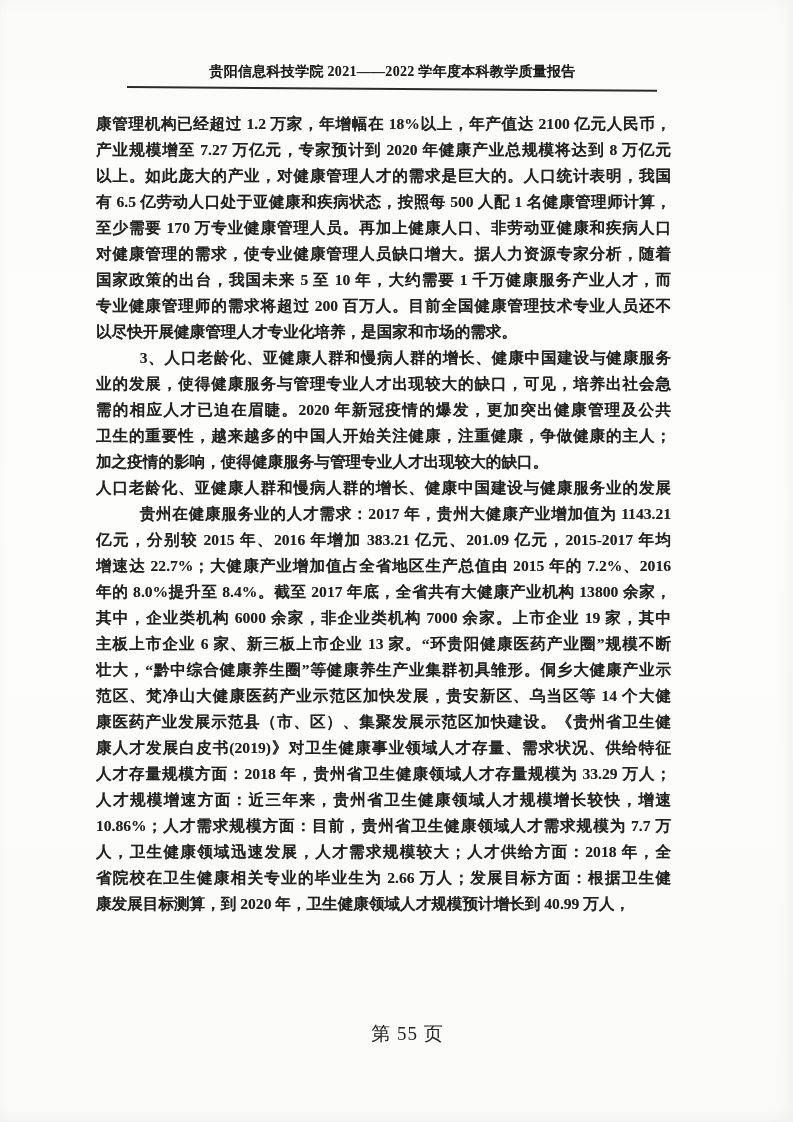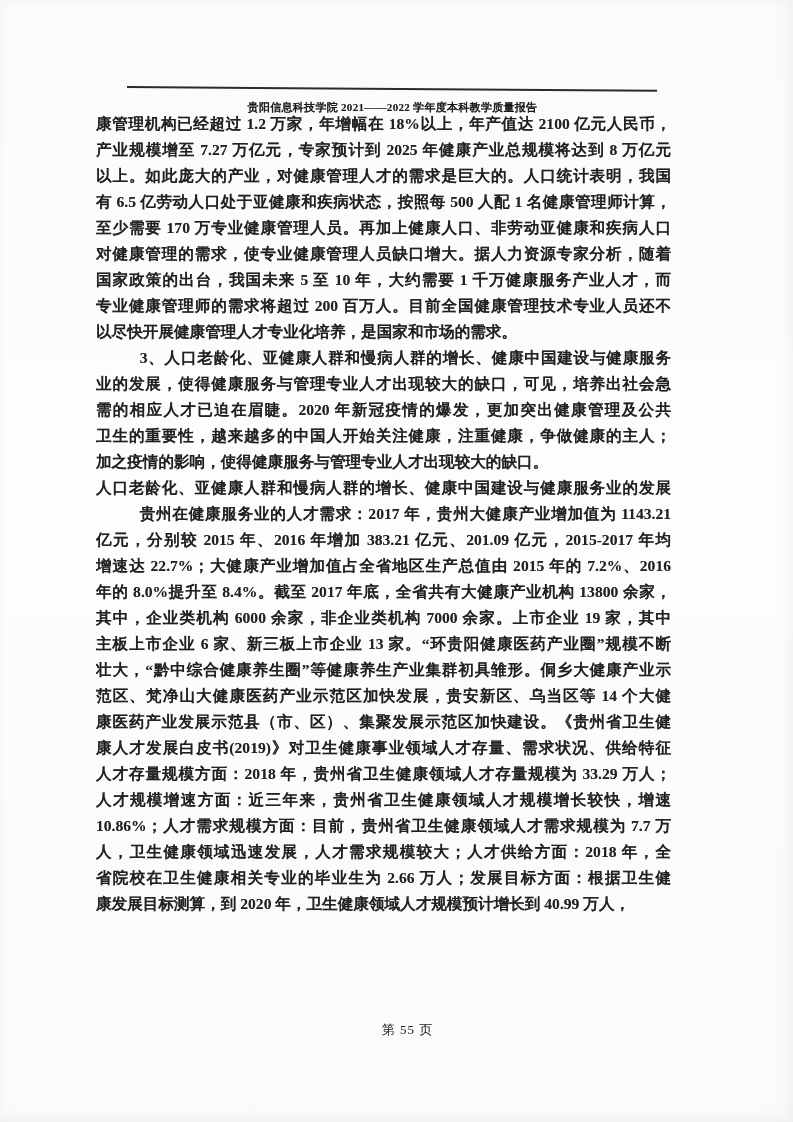--- a/index.html
+++ b/index.html
@@ -13,27 +13,26 @@
     width: 793px; height: 1122px;
     background: linear-gradient(180deg, #fbfbfa 0%, #fdfdfc 45%, #fafaf8 100%);
     overflow: hidden;
     box-shadow: inset -6px 0 18px rgba(0,0,0,0.03), inset 0 -4px 14px rgba(0,0,0,0.02);
     color: #1f1f1f;
   }
   .header-title {
     position: absolute;
     top: 63px; left: 127px; width: 531px;
     text-align: center;
-    font-size: 11px;
+    font-size: 14px;
     font-weight: bold;
     letter-spacing: 0.3px;
     color: #1b1b1b;
     text-shadow: 0 0 0.5px rgba(0,0,0,0.35);
     white-space: nowrap;
-    margin-top: 37px;
   }
   .header-rule {
     position: absolute;
     top: 86px; left: 127px; width: 530px; height: 2px;
     background: #2b2b2b;
     transform: rotate(0.4deg);
     transform-origin: left center;
   }
   .doc-body {
     position: absolute;
@@ -52,38 +51,38 @@
     overflow: hidden;
     font-weight: bold;
   }
   .line.pe { text-align-last: left; }
   .page-footer {
     position: absolute;
     top: 1021px; left: 0; width: 793px;
     padding-left: 22px;
     box-sizing: border-box;
     text-align: center;
-    font-size: 13px;
+    font-size: 19px;
     color: #222;
     letter-spacing: 1px;
   }
 </style>
 </head>
 <body>
 
 <div class="page">
 
   <div class="header-title">贵阳信息科技学院 2021——2022 学年度本科教学质量报告</div>
 
   <div class="header-rule"></div>
 
   <div class="doc-body">
       <div class="para">
         <div class="line">康管理机构已经超过 1.2 万家，年增幅在 18%以上，年产值达 2100 亿元人民币，</div>
-        <div class="line">产业规模增至 7.27 万亿元，专家预计到 2025 年健康产业总规模将达到 8 万亿元</div>
+        <div class="line">产业规模增至 7.27 万亿元，专家预计到 2020 年健康产业总规模将达到 8 万亿元</div>
         <div class="line">以上。如此庞大的产业，对健康管理人才的需求是巨大的。人口统计表明，我国</div>
         <div class="line">有 6.5 亿劳动人口处于亚健康和疾病状态，按照每 500 人配 1 名健康管理师计算，</div>
         <div class="line">至少需要 170 万专业健康管理人员。再加上健康人口、非劳动亚健康和疾病人口</div>
         <div class="line">对健康管理的需求，使专业健康管理人员缺口增大。据人力资源专家分析，随着</div>
         <div class="line">国家政策的出台，我国未来 5 至 10 年，大约需要 1 千万健康服务产业人才，而</div>
         <div class="line">专业健康管理师的需求将超过 200 百万人。目前全国健康管理技术专业人员还不</div>
         <div class="line pe">以尽快开展健康管理人才专业化培养，是国家和市场的需求。</div>
       </div>
       <div class="para ind">
         <div class="line">3、人口老龄化、亚健康人群和慢病人群的增长、健康中国建设与健康服务</div>

